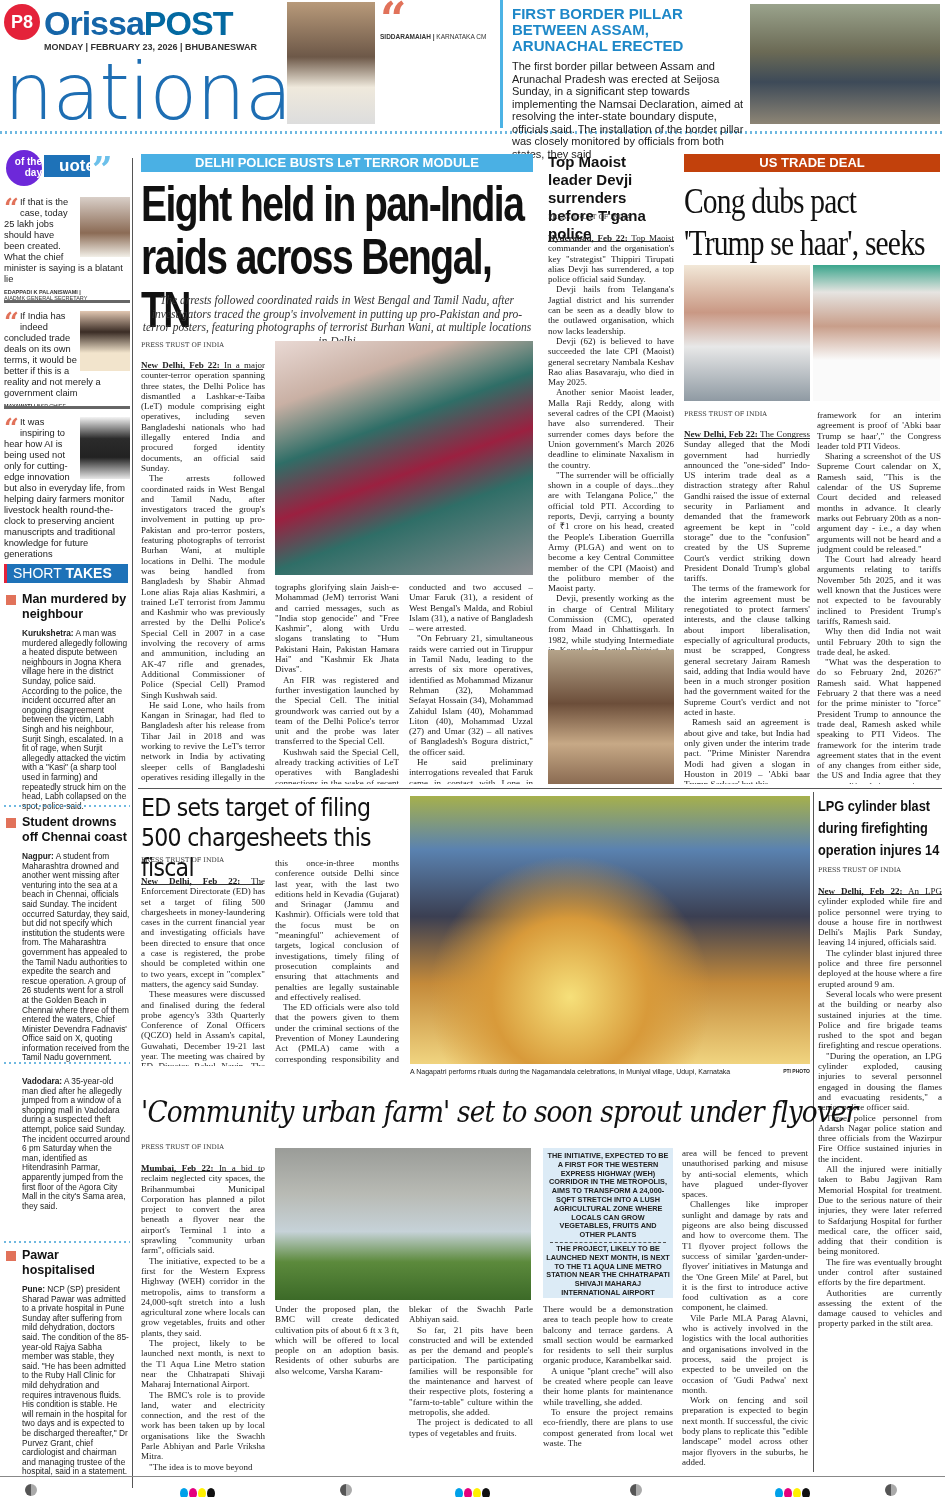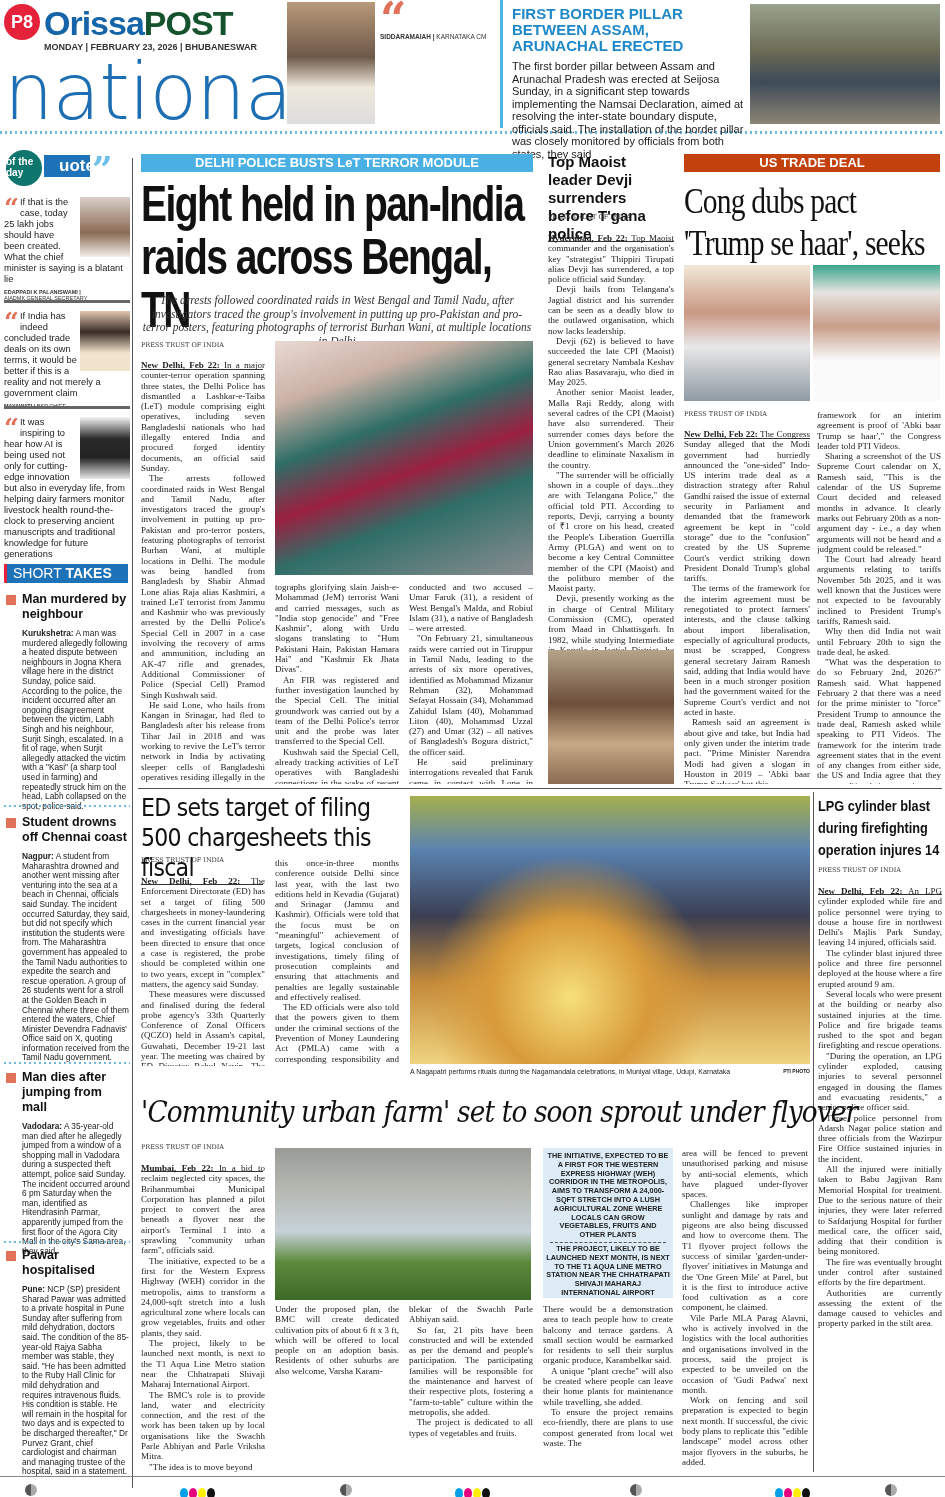--- a/index.html
+++ b/index.html
@@ -2,34 +2,34 @@
 <html><head>
 <meta charset="utf-8">
 <style>
 *{box-sizing:border-box;margin:0;padding:0}
 body{width:945px;height:1497px;background:#fff;position:relative;overflow:hidden;font-family:"DejaVu Serif",serif;color:#222}
 .abs{position:absolute}
 .dots{height:3px;background:repeating-linear-gradient(90deg,#6fb8e0 0 2px,transparent 2px 5px)}
 
 .p8{left:4px;top:4px;width:36px;height:36px;border-radius:50%;background:#e4223a;color:#fff;font:bold 18px "Liberation Sans",sans-serif;text-align:center;line-height:36px}
 .logo{left:44px;top:4px;font:bold 34px "Liberation Sans",sans-serif;color:#1565a8;letter-spacing:-1px}
-.logo .post{color:#14532d}
+.logo .post{color:#0369a1}
 .dateline{left:44px;top:42px;font:bold 9px "Liberation Sans",sans-serif;color:#333}
 .national{left:4px;top:52px;font:300 78px "DejaVu Sans",sans-serif;color:#1e6eb3;letter-spacing:-1px;line-height:80px}
 .photo{background:linear-gradient(135deg,#8a7060,#c9b6a0 40%,#6a5240);}
 .quotebox{left:380px;top:4px;width:120px;height:120px}
 .qmark{color:#e1725a;font:bold 46px "DejaVu Serif",serif;line-height:30px;height:26px}
 .qtext{font:bold 10.5px "Liberation Sans",sans-serif;color:#555;line-height:12px;margin-top:4px}
 .qattr{font:bold 6.5px "Liberation Sans",sans-serif;color:#333;margin-top:3px}
 .border-story{left:512px;top:6px;width:232px}
 .border-head{font:bold 15px "Liberation Sans",sans-serif;color:#1e88c8;line-height:16px}
 .border-text{font:11px "Liberation Sans",sans-serif;color:#222;line-height:12.5px;margin-top:6px}
 .vbar{left:500px;top:0;width:3px;height:128px;background:#4cb3e5}
 
-.otd{left:6px;top:150px;width:36px;height:36px;border-radius:50%;background:#0f766e;color:#fff;font:bold 10px "Liberation Sans",sans-serif;text-align:left;line-height:11px;padding-top:6px}
+.otd{left:6px;top:150px;width:36px;height:36px;border-radius:50%;background:#6d28d9;color:#fff;font:bold 10px "Liberation Sans",sans-serif;text-align:right;line-height:11px;padding-top:6px}
 .quote-lbl{left:44px;top:155px;width:46px;height:22px;background:#1e72b8;color:#fff;font:bold 17px "Liberation Sans",sans-serif;line-height:22px;padding-left:15px}
 .quote-lbl2{left:92px;top:154px;color:#6cc0ea;font:bold 36px "DejaVu Serif",serif;line-height:30px}
 .lq{width:126px;font:9.3px "Liberation Sans",sans-serif;line-height:11px;color:#222}
 .lq .mk{float:left;color:#e1725a;font:bold 26px "DejaVu Serif",serif;line-height:22px;width:16px;height:22px}
 .lq .ph{float:right;width:50px;height:60px;margin-left:3px;background:linear-gradient(180deg,#d9cfc8,#8b6b55 60%,#f2efe8)}
 .lq .at{clear:both;font:bold 5.5px "Liberation Sans",sans-serif;padding-top:4px;color:#333}
 .lsep{left:4px;width:126px;height:3px;background:#666}
 .st-head{left:4px;top:564px;width:124px;height:19px;background:#1e72b8;border-left:3px solid #e4223a;color:#fff;font:14px "Liberation Sans",sans-serif;line-height:19px;padding-left:6px}
 .st-item{left:4px;width:126px}
 .st-item .h{font:bold 12.5px "Liberation Sans",sans-serif;line-height:15px;padding-left:18px;position:relative;color:#111}
@@ -100,21 +100,20 @@
   <div class="h">Man murdered by neighbour</div>
   <div class="b"><b>Kurukshetra:</b><span> A man was murdered allegedly following a heated dispute between neighbours in Jogna Khera village here in the district Sunday, police said. According to the police, the incident occurred after an ongoing disagreement between the victim, Labh Singh and his neighbour, Surjit Singh, escalated. In a fit of rage, when Surjit allegedly attacked the victim with a "Kasi" (a sharp tool used in farming) and repeatedly struck him on the head, Labh collapsed on the spot, police said.</span></div>
 </div>
 <div class="abs dots" style="left:4px;top:805px;width:126px;height:2px"></div>
 <div class="abs st-item" style="top:815px">
   <div class="h">Student drowns off Chennai coast</div>
   <div class="b"><b>Nagpur:</b><span> A student from Maharashtra drowned and another went missing after venturing into the sea at a beach in Chennai, officials said Sunday. The incident occurred Saturday, they said, but did not specify which institution the students were from. The Maharashtra government has appealed to the Tamil Nadu authorities to expedite the search and rescue operation. A group of 26 students went for a stroll at the Golden Beach in Chennai where three of them entered the waters, Chief Minister Devendra Fadnavis' Office said on X, quoting information received from the Tamil Nadu government.</span></div>
 </div>
 <div class="abs dots" style="left:4px;top:1062px;width:126px;height:2px"></div>
 <div class="abs st-item" style="top:1070px">
-  <div class="h">Man dies after jumping from mall</div>
   <div class="b"><b>Vadodara:</b><span> A 35-year-old man died after he allegedly jumped from a window of a shopping mall in Vadodara during a suspected theft attempt, police said Sunday. The incident occurred around 6 pm Saturday when the man, identified as Hitendrasinh Parmar, apparently jumped from the first floor of the Agora City Mall in the city's Sama area, they said.</span></div>
 </div>
 <div class="abs dots" style="left:4px;top:1241px;width:126px;height:2px"></div>
 <div class="abs st-item" style="top:1248px">
   <div class="h">Pawar hospitalised</div>
   <div class="b"><b>Pune:</b><span> NCP (SP) president Sharad Pawar was admitted to a private hospital in Pune Sunday after suffering from mild dehydration, doctors said. The condition of the 85-year-old Rajya Sabha member was stable, they said. "He has been admitted to the Ruby Hall Clinic for mild dehydration and requires intravenous fluids. His condition is stable. He will remain in the hospital for two days and is expected to be discharged thereafter," Dr Purvez Grant, chief cardiologist and chairman and managing trustee of the hospital, said in a statement.</span></div>
 </div>
 
 <div class="abs kicker" style="left:141px;top:154px;width:392px;background:#4ab0e4">DELHI POLICE BUSTS LeT TERROR MODULE</div>
 <div class="abs" style="left:141px;top:178px;width:392px;font:bold 50px 'Liberation Sans Narrow','Liberation Sans',sans-serif;line-height:53px;letter-spacing:-2px;transform:scaleX(.78);transform-origin:left;white-space:normal;width:500px;color:#111">Eight held in pan-India raids across Bengal, TN</div>

